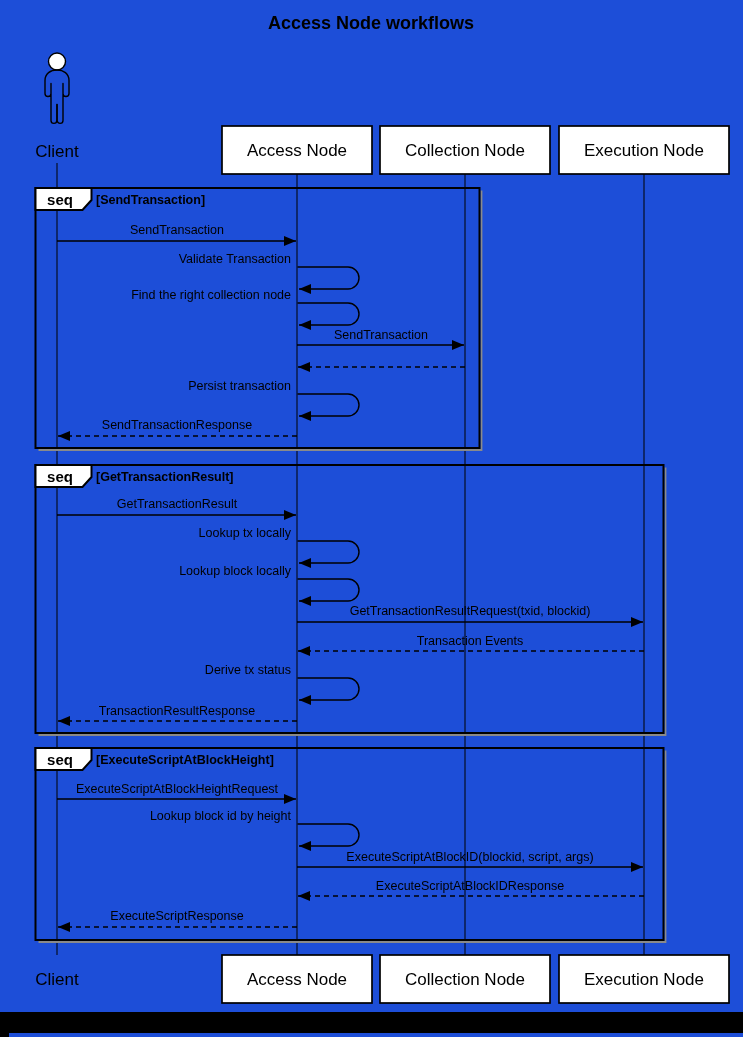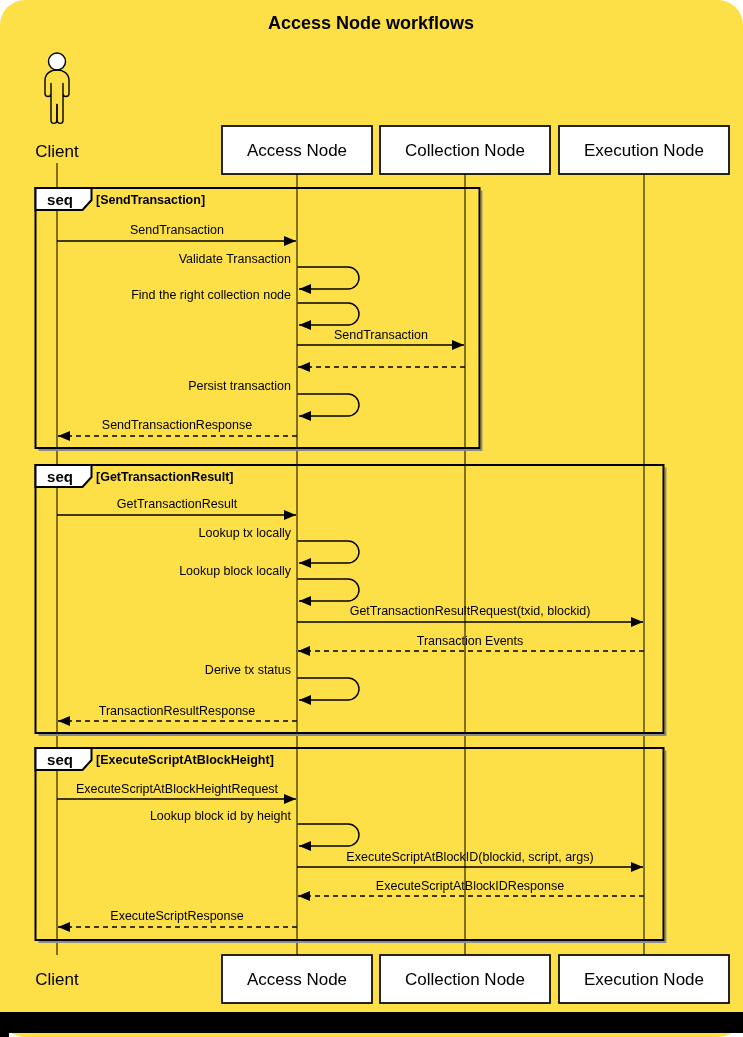--- a/index.html
+++ b/index.html
@@ -1,16 +1,16 @@
 <!DOCTYPE html>
 <html><head>
 <meta charset="utf-8">
 <style>
   html, body { margin: 0; padding: 0; background: #ffffff; }
-  .stage { width: 743px; height: 1037px; position: relative; background: #fde047; border-radius: 25px; }
+  .stage { width: 743px; height: 1037px; position: relative; background: #1d4ed8; }
   svg { display: block; font-family: "Liberation Sans", sans-serif; }
   text { fill: #000; }
   .title-text   { font-size: 18px; font-weight: bold; text-anchor: middle; }
   .pname        { font-size: 17px; text-anchor: middle; }
   .mlabel       { font-size: 12.5px; text-anchor: middle; }
   .mlabel-end   { font-size: 12.5px; text-anchor: end; }
   .seq-op       { font-size: 15px; font-weight: bold; text-anchor: middle; }
   .seq-cond     { font-size: 12.5px; font-weight: bold; }
   .pbox   { fill: #ffffff; stroke: #000000; stroke-width: 1.7; }
   .life   { stroke: #000000; stroke-width: 1; }

